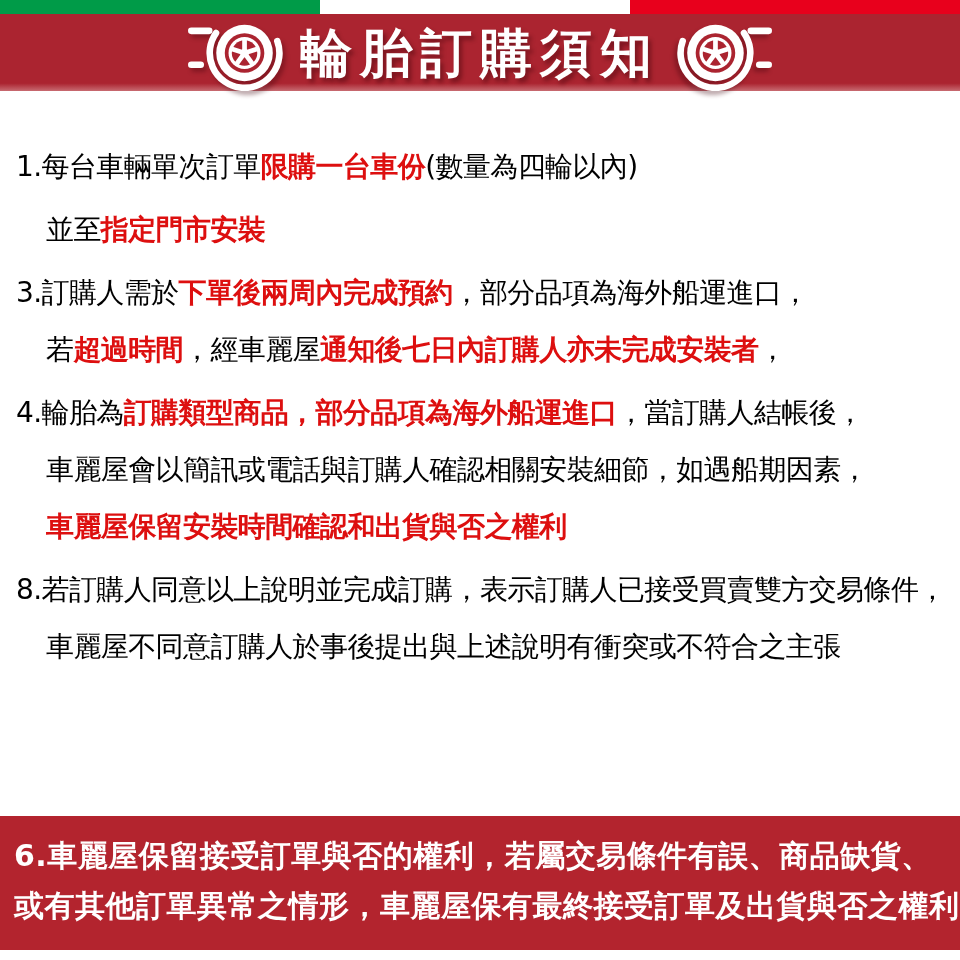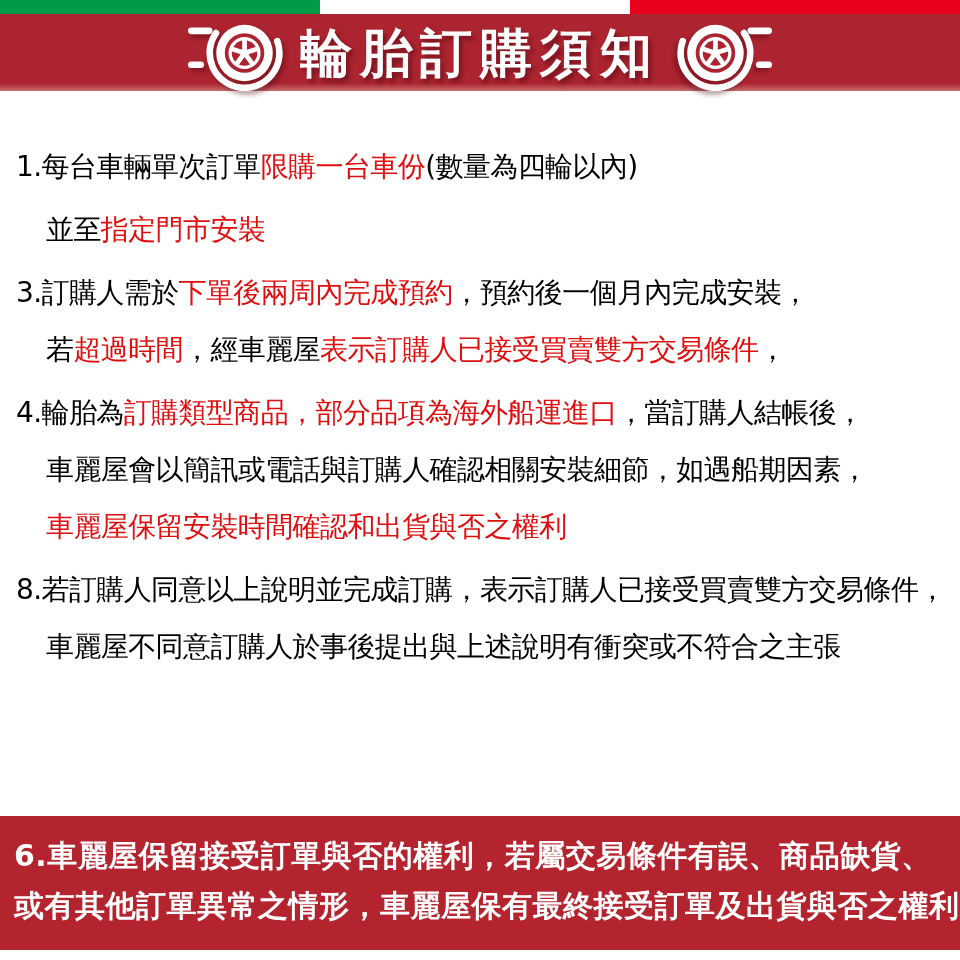--- a/index.html
+++ b/index.html
@@ -48,21 +48,21 @@
   .spoke{stroke:#fff;stroke-width:5;stroke-linecap:round;}
   
   .content{
     padding:47px 6px 0 16px;
     font-size:28px;letter-spacing:-0.6px;
     color:var(--body-text);
   }
   .item{margin-bottom:6px;}
   .line{line-height:57px;white-space:nowrap;}
   .line.indent{padding-left:30px;}
-  .hl{color:var(--hl);font-weight:normal;}
+  .hl{color:var(--hl);font-weight:bold;}
   
   .footer{
     position:absolute;left:0;top:816px;width:960px;height:134px;
     background:var(--footer-bg);
     color:var(--footer-text);
     font-size:30px;font-weight:bold;letter-spacing:0.5px;
     padding:15px 8px 0 14px;
   }
   .f-line{line-height:50px;white-space:nowrap;}
 </style>
@@ -110,22 +110,22 @@
 </div>
 
 <div class="content">
     <div class="item">
       <div class="line"><span>1.每台車輛單次訂單</span><span class="hl">限購一台車份</span><span>(數量為四輪以內)</span></div>
     </div>
     <div class="item">
       <div class="line indent"><span>並至</span><span class="hl">指定門市安裝</span></div>
     </div>
     <div class="item">
-      <div class="line"><span>3.訂購人需於</span><span class="hl">下單後兩周內完成預約</span><span>，預約後一個月內完成安裝，</span></div>
-      <div class="line indent"><span>若</span><span class="hl">超過時間</span><span>，經車麗屋</span><span class="hl">表示訂購人已接受買賣雙方交易條件</span><span>，</span></div>
+      <div class="line"><span>3.訂購人需於</span><span class="hl">下單後兩周內完成預約</span><span>，部分品項為海外船運進口，</span></div>
+      <div class="line indent"><span>若</span><span class="hl">超過時間</span><span>，經車麗屋</span><span class="hl">通知後七日內訂購人亦未完成安裝者</span><span>，</span></div>
     </div>
     <div class="item">
       <div class="line"><span>4.輪胎為</span><span class="hl">訂購類型商品，部分品項為海外船運進口</span><span>，當訂購人結帳後，</span></div>
       <div class="line indent"><span>車麗屋會以簡訊或電話與訂購人確認相關安裝細節，如遇船期因素，</span></div>
       <div class="line indent"><span class="hl">車麗屋保留安裝時間確認和出貨與否之權利</span></div>
     </div>
     <div class="item">
       <div class="line"><span>8.若訂購人同意以上說明並完成訂購，表示訂購人已接受買賣雙方交易條件，</span></div>
       <div class="line indent"><span>車麗屋不同意訂購人於事後提出與上述說明有衝突或不符合之主張</span></div>
     </div>

